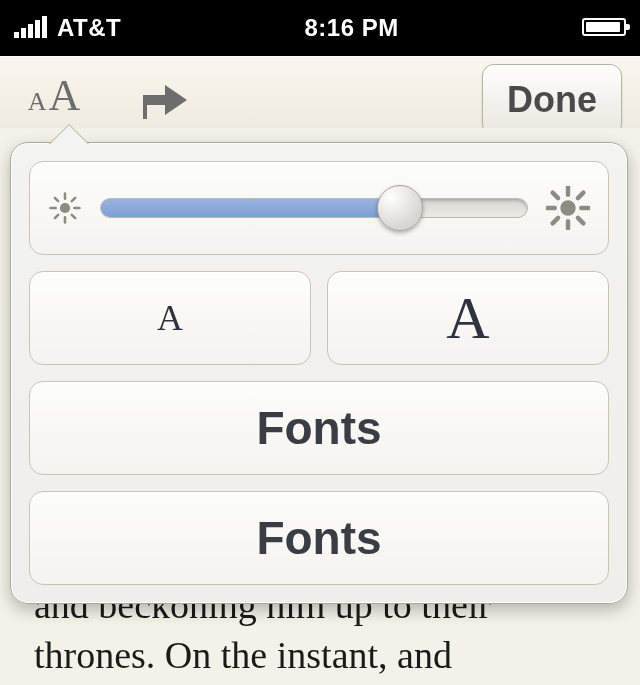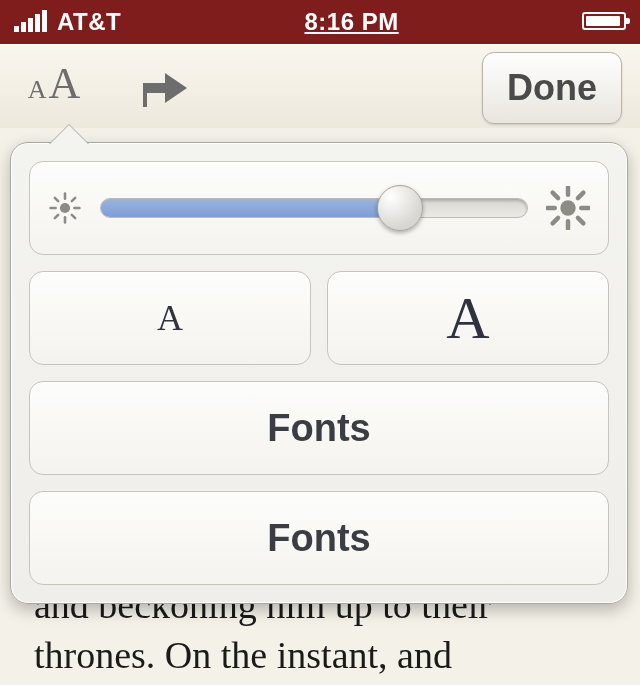--- a/index.html
+++ b/index.html
@@ -7,22 +7,22 @@
     padding: 0;
     width: 640px;
     height: 685px;
     overflow: hidden;
     font-family: "Helvetica Neue", Helvetica, Arial, sans-serif;
     background: #efece3;
   }
 
   
   .status-bar {
-    height: 44px;
-    background: #7f1d1d;
+    height: 56px;
+    background: #000000;
     color: #fff;
     display: flex;
     align-items: center;
     justify-content: space-between;
     padding: 0 14px;
     font-size: 24px;
     font-weight: 600;
     letter-spacing: .5px;
   }
   .status-left { display:flex; align-items:center; gap:10px; }
@@ -35,21 +35,21 @@
   .signal span {
     display:inline-block;
     width:5px;
     background:#fff;
   }
   .signal span:nth-child(1){height:6px;}
   .signal span:nth-child(2){height:10px;}
   .signal span:nth-child(3){height:14px;}
   .signal span:nth-child(4){height:18px;}
   .signal span:nth-child(5){height:22px;}
-  .status-time { font-size: 24px; text-decoration: underline; }
+  .status-time { font-size: 24px; }
   .battery {
     display:inline-block;
     width: 44px;
     height: 18px;
     border: 2px solid #fff;
     border-radius: 3px;
     position: relative;
     box-sizing: border-box;
   }
   .battery::after {
@@ -206,21 +206,21 @@
     display:flex;
     align-items:center;
     justify-content:center;
     font-family: Georgia, "Times New Roman", serif;
     color:#2f3340;
   }
   .size-small { font-size:36px; }
   .size-large { font-size:60px; }
 
   .menu-row {
-    font-size:38px;
+    font-size:46px;
     font-weight:700;
     color:#3a3d44;
   }
   .menu-row:last-child { margin-bottom:0; }
 
 </style>
 </head>
 <body>
 
 <div class="status-bar">

